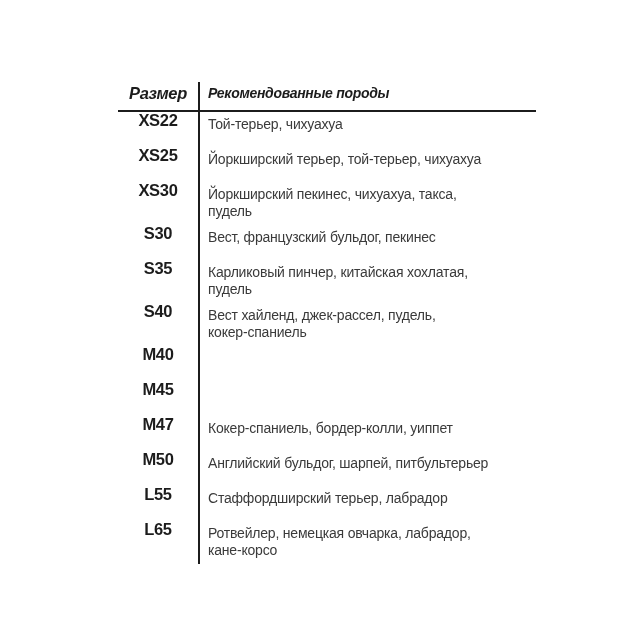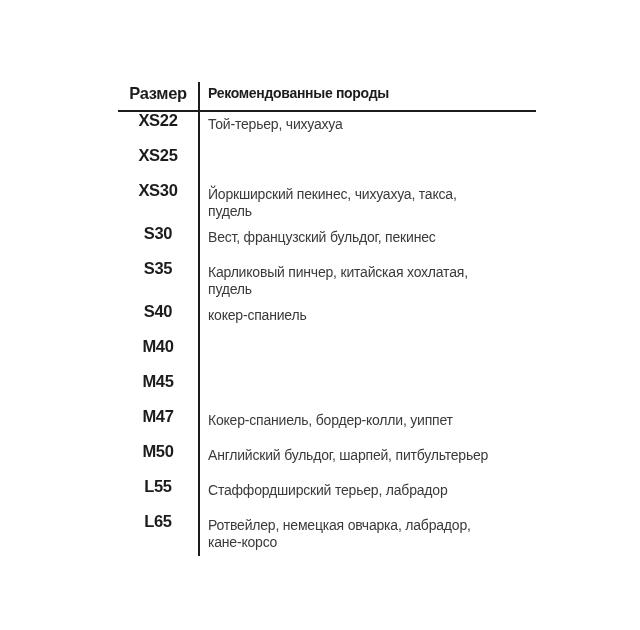--- a/index.html
+++ b/index.html
@@ -34,20 +34,21 @@
   .row {
     display: flex;
     align-items: flex-start;
     min-height: 35px;
   }
   .row.header-row {
     align-items: flex-start;
     min-height: 0;
     padding: 3px 0 7px 0;
     border-bottom: 2px solid var(--line, #1c1c1c);
+    font-style: italic;
   }
   .cell.size {
     width: 80px;
     flex: 0 0 80px;
     text-align: center;
     font-weight: bold;
     font-size: 16.5px;
     letter-spacing: -0.3px;
     color: var(--text-primary, #1c1c1c);
     line-height: 17.5px;
@@ -84,20 +85,23 @@
     </div>
     <div id="rows">
         <div class="row">
           <div class="cell size">XS22</div>
           <div class="cell breeds">
             <div class="line">Той-терьер, чихуахуа</div>
           </div>
         </div>
         <div class="row">
           <div class="cell size">XS25</div>
+          <div class="cell breeds">
+            <div class="line">Йоркширский терьер, той-терьер, чихуахуа</div>
+          </div>
         </div>
         <div class="row">
           <div class="cell size">XS30</div>
           <div class="cell breeds">
             <div class="line">Йоркширский пекинес, чихуахуа, такса,</div>
             <div class="line">пудель</div>
           </div>
         </div>
         <div class="row">
           <div class="cell size">S30</div>
@@ -108,20 +112,21 @@
         <div class="row">
           <div class="cell size">S35</div>
           <div class="cell breeds">
             <div class="line">Карликовый пинчер, китайская хохлатая,</div>
             <div class="line">пудель</div>
           </div>
         </div>
         <div class="row">
           <div class="cell size">S40</div>
           <div class="cell breeds">
+            <div class="line">Вест хайленд, джек-рассел, пудель,</div>
             <div class="line">кокер-спаниель</div>
           </div>
         </div>
         <div class="row">
           <div class="cell size">M40</div>
         </div>
         <div class="row">
           <div class="cell size">M45</div>
         </div>
         <div class="row">

